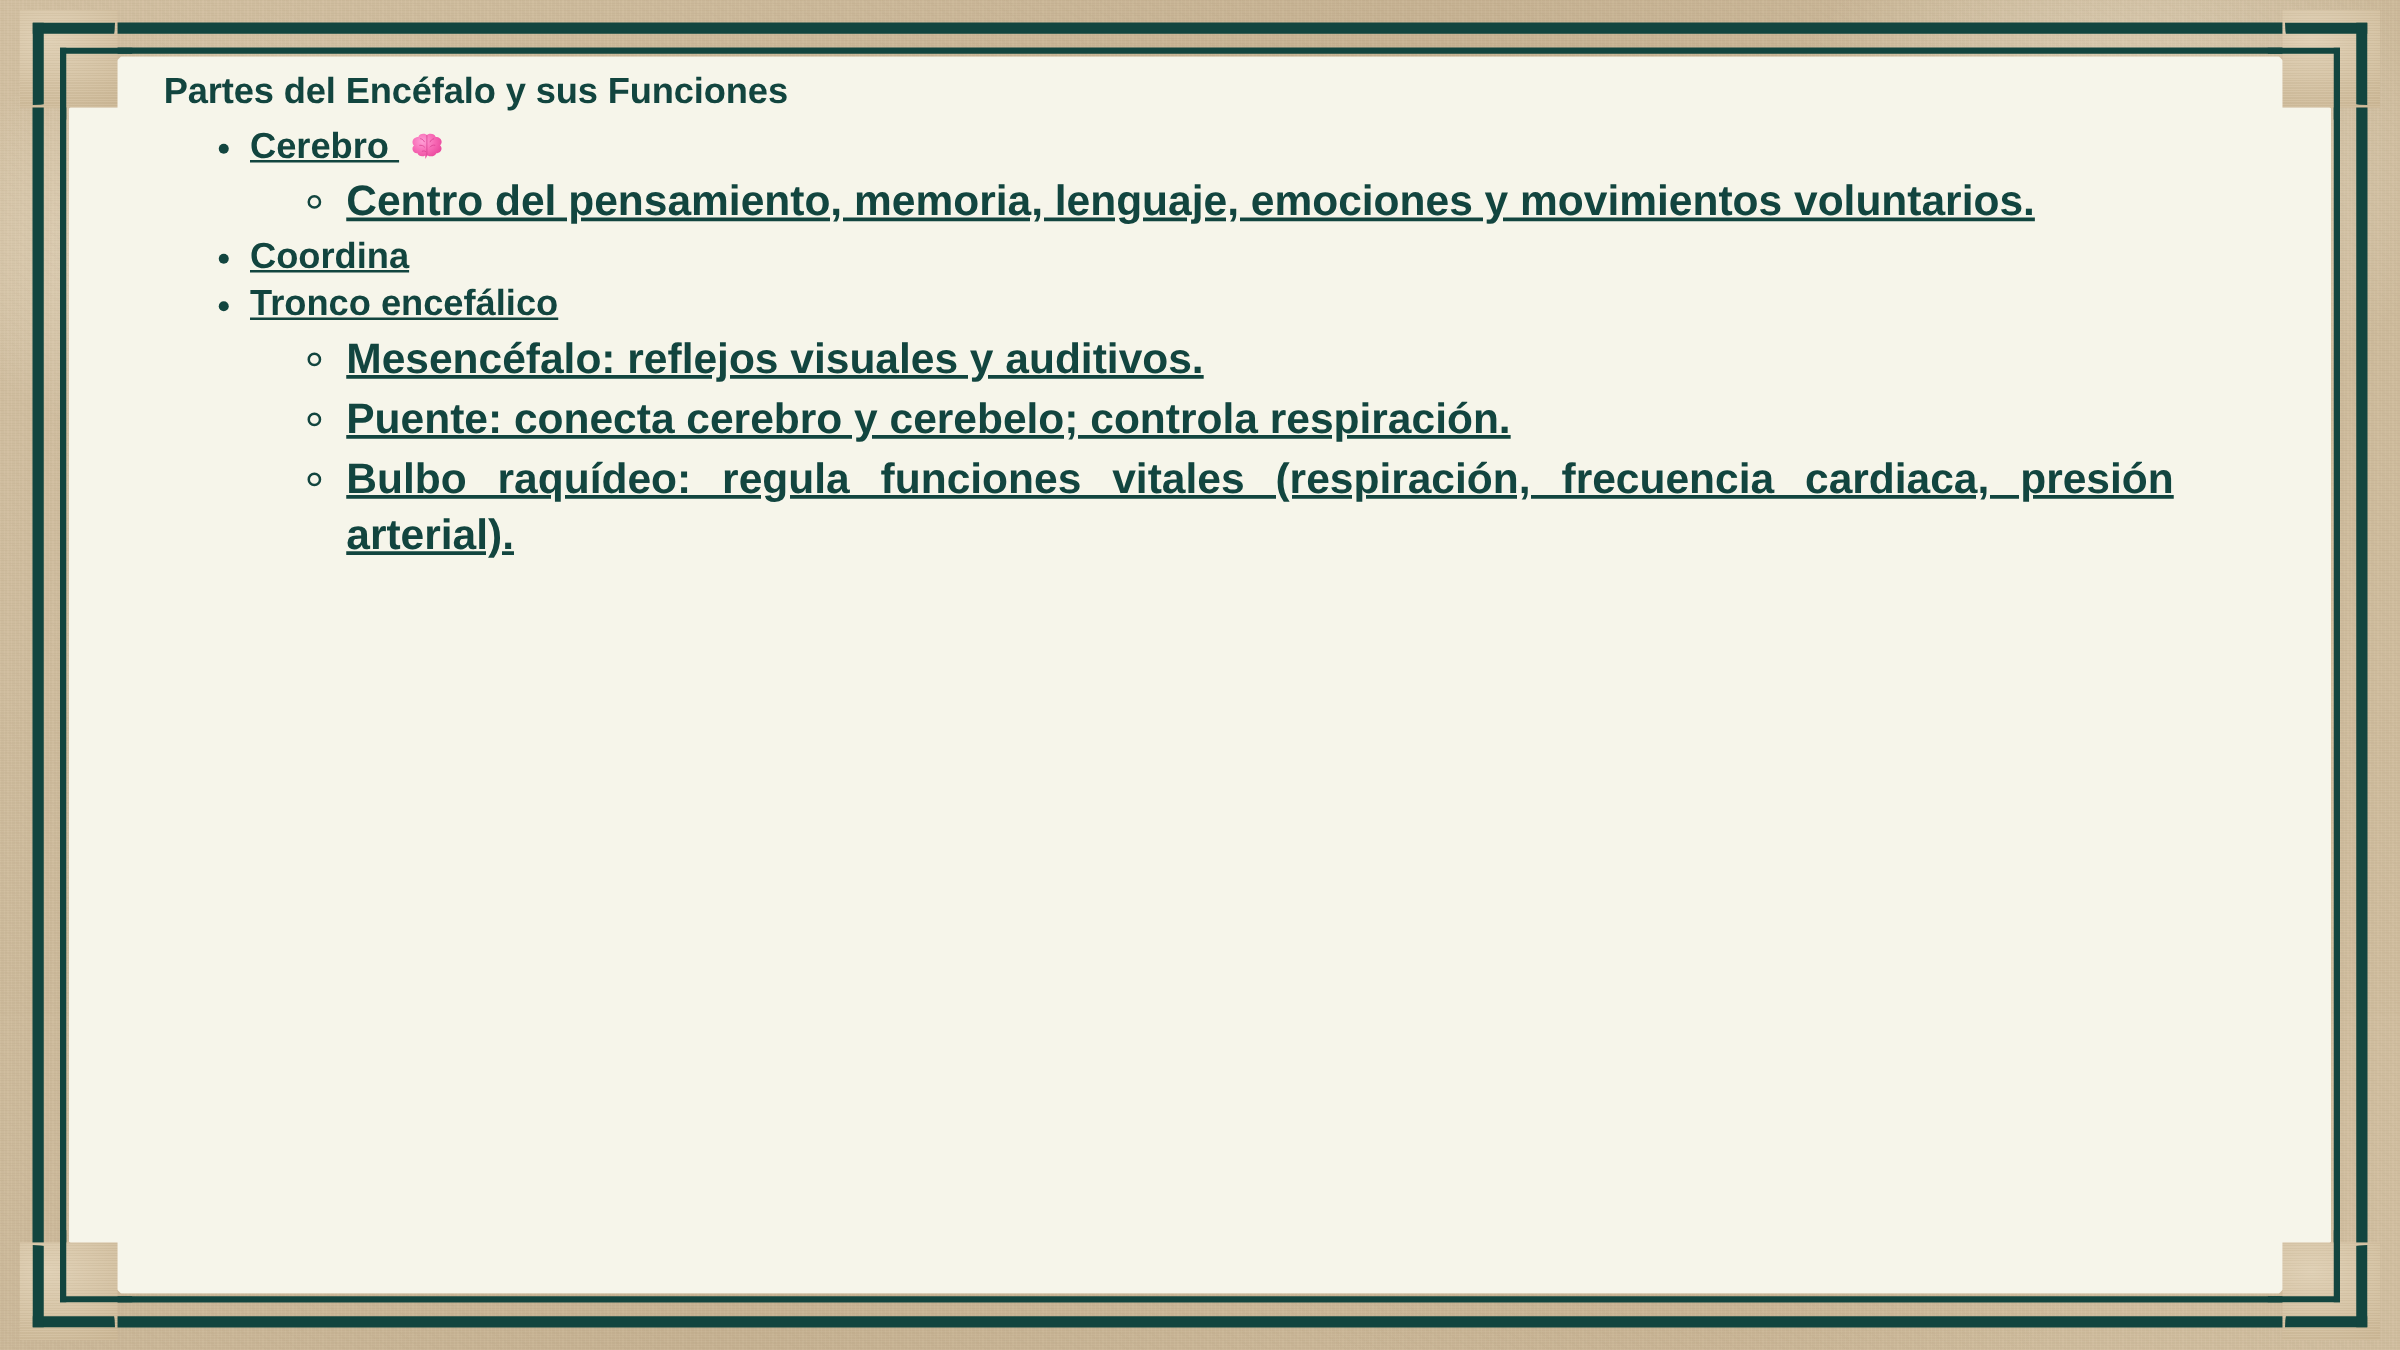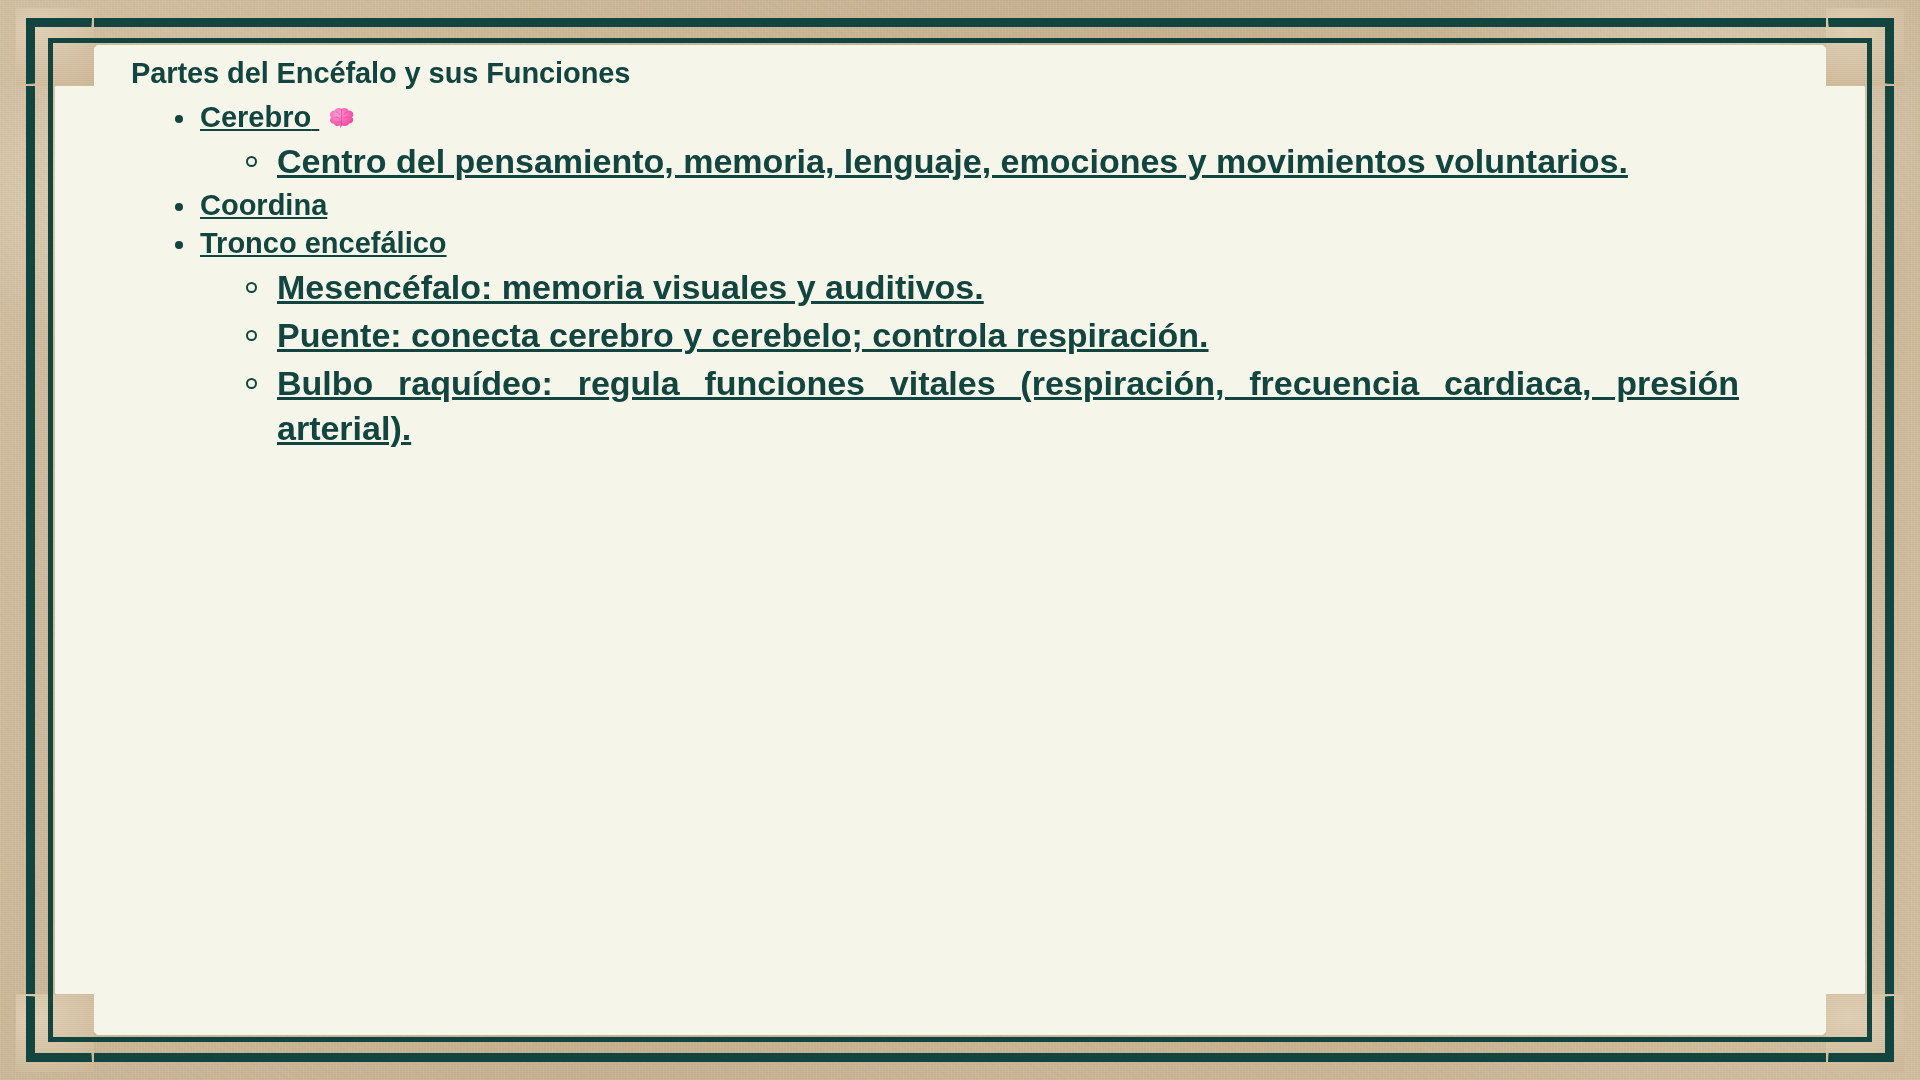--- a/index.html
+++ b/index.html
@@ -272,21 +272,21 @@
 
       </li>
 
       <li>
         <span class="bullet-disc"></span>
         <span class="item-label">Tronco encefálico</span>
 
         <ul class="lvl2">
           <li class="nowrap-line">
             <span class="bullet-circle"></span>
-            <span>Mesencéfalo: memoria visuales y auditivos.</span>
+            <span>Mesencéfalo: reflejos visuales y auditivos.</span>
           </li>
           <li class="nowrap-line">
             <span class="bullet-circle"></span>
             <span>Puente: conecta cerebro y cerebelo; controla respiración.</span>
           </li>
           <li class="justified">
             <span class="bullet-circle"></span>
             <span>Bulbo raquídeo: regula funciones vitales (respiración, frecuencia cardiaca, presión arterial).</span>
           </li>
         </ul>

